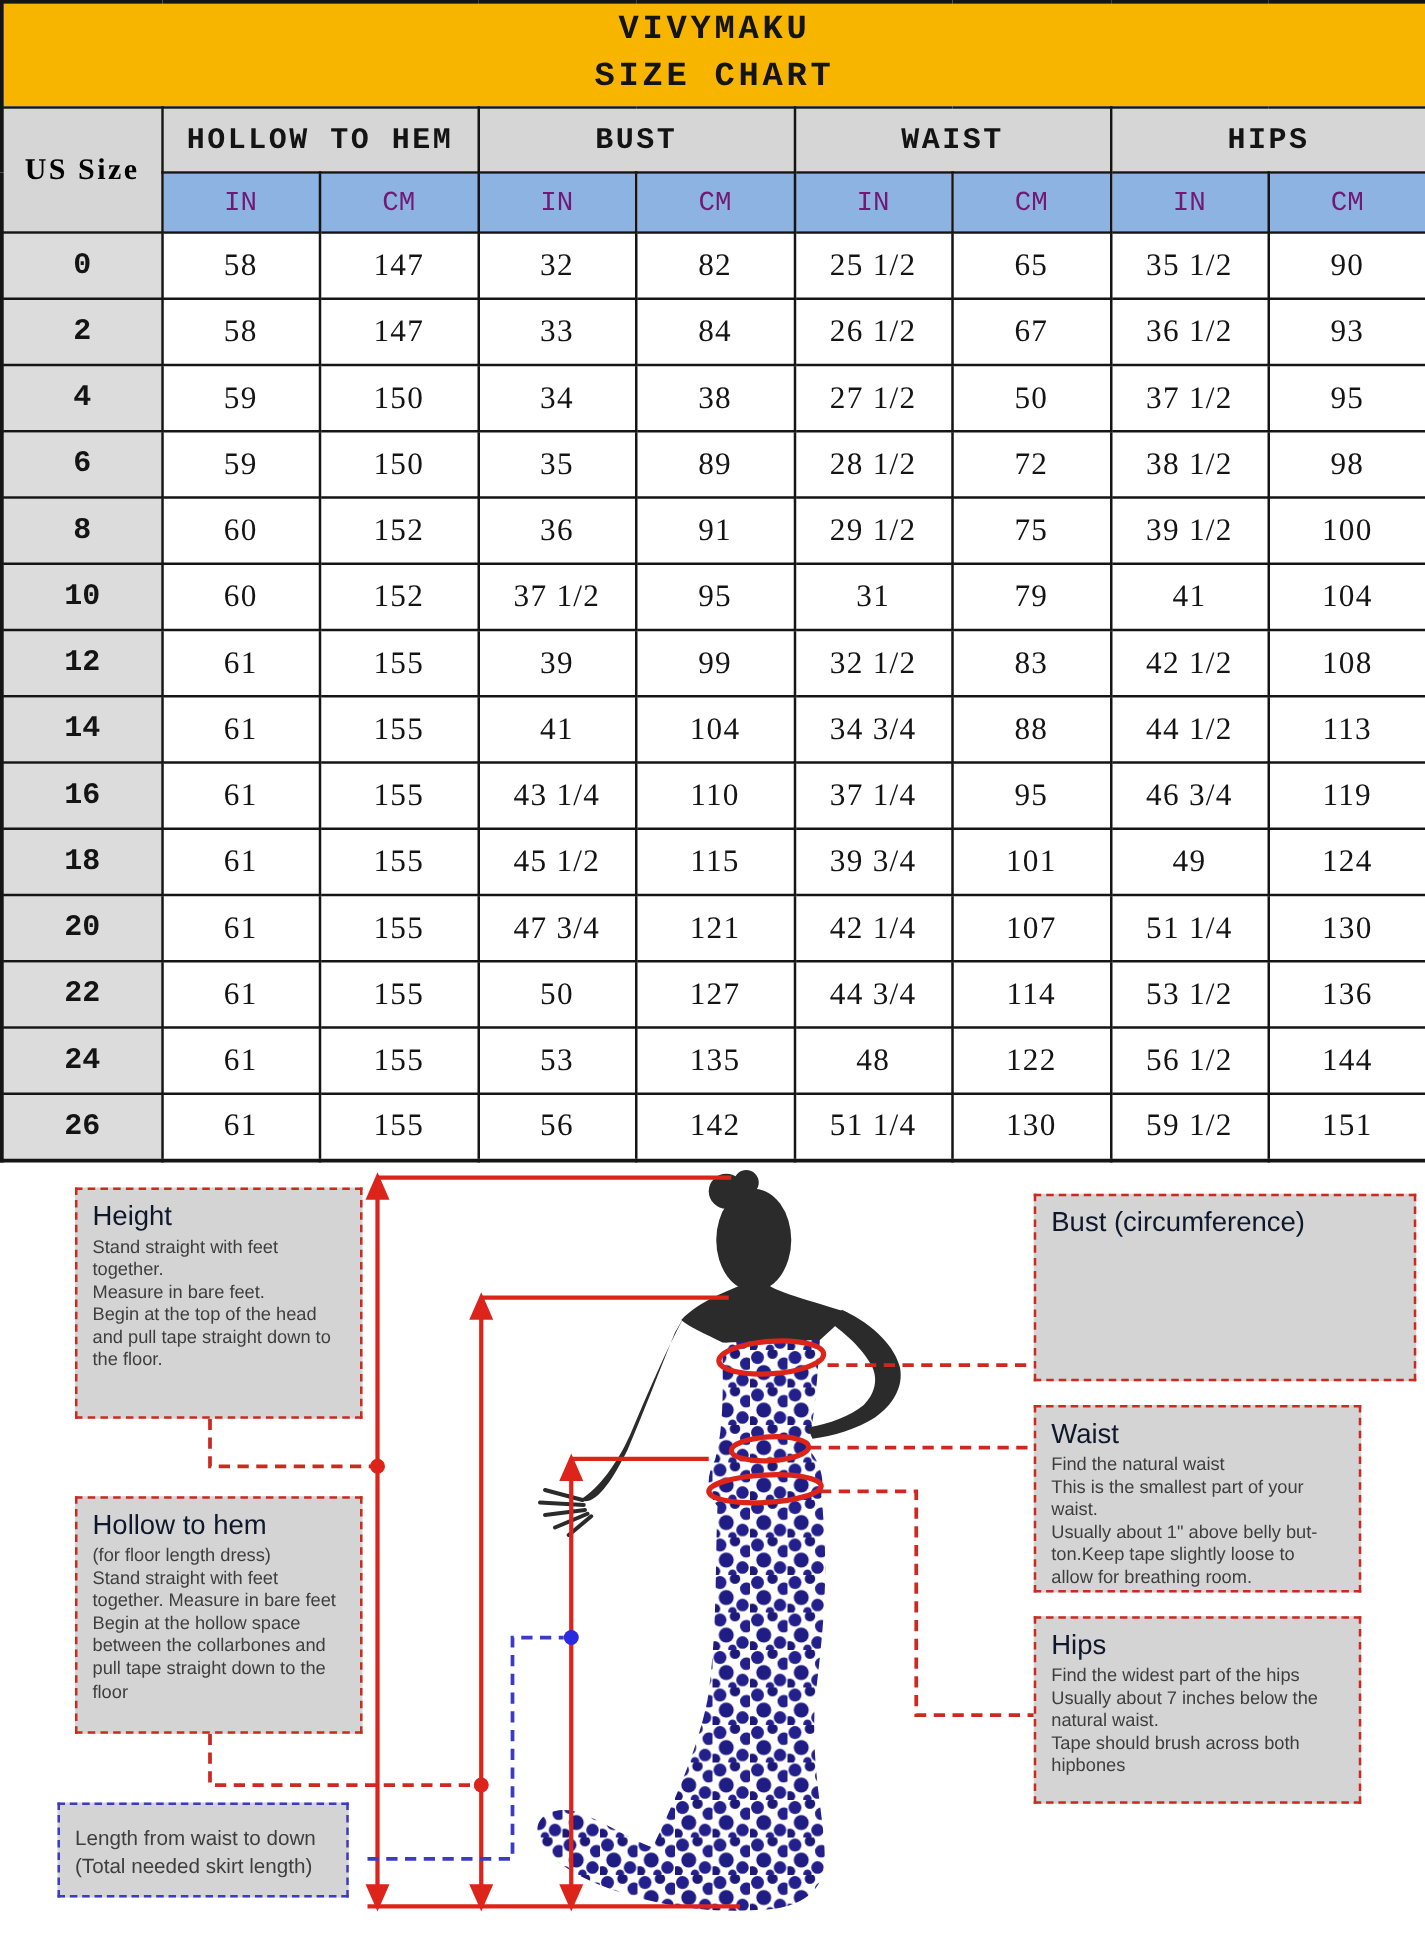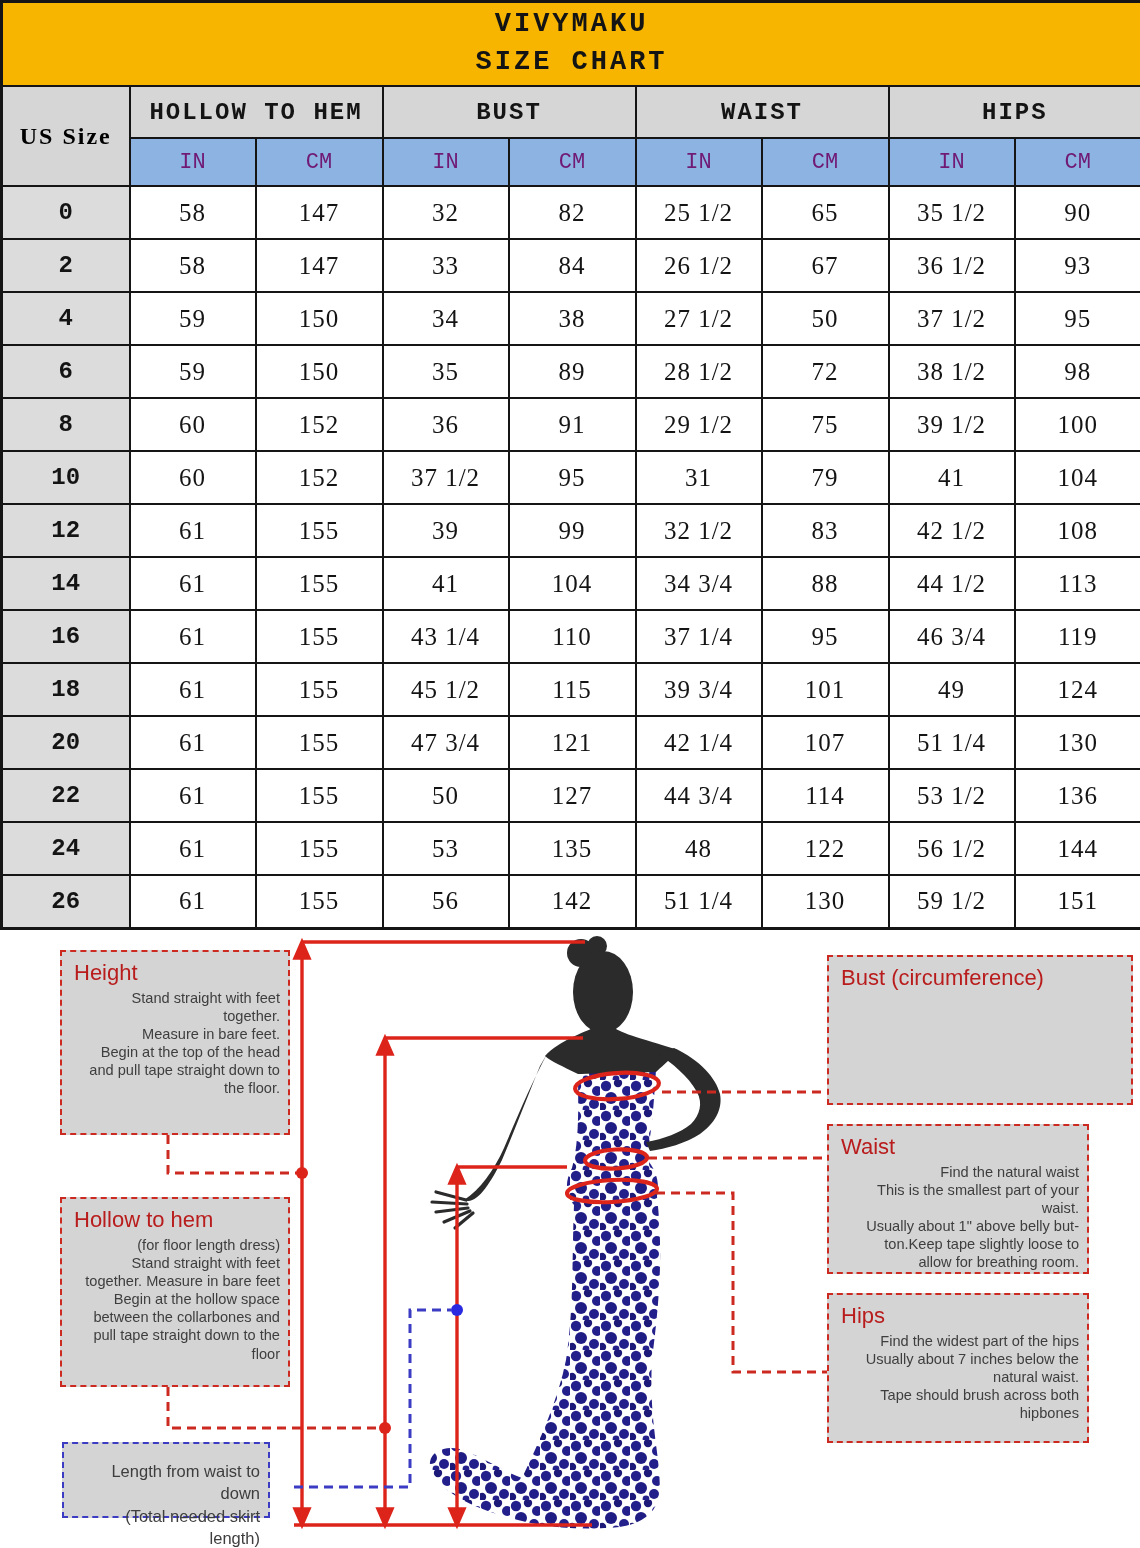--- a/index.html
+++ b/index.html
@@ -26,22 +26,22 @@
   tbody th.size-cell{background:#DCDCDC;
         font-family:"Liberation Mono","DejaVu Sans Mono",monospace;font-weight:700;
         font-size:24px;color:#141414;}
   tbody td{background:#fff;font-family:"Liberation Serif","DejaVu Serif",serif;
         font-size:25px;color:#141414;letter-spacing:1px;}
 
   
   #guide-svg{position:absolute;top:0;left:0;pointer-events:none;}
   .gbox{position:absolute;background:#D4D4D4;border:2px dashed #CC2A20;color:#3E3E3E;
         box-sizing:border-box;padding:8px 8px 4px 12px;}
-  .gbox .t{font-size:22px;color:#b91c1c;margin-bottom:3px;}
-  .gbox .b{font-size:14.6px;line-height:1.24;white-space:pre-line;text-align:right;}
+  .gbox .t{font-size:22px;color:#0f172a;margin-bottom:3px;}
+  .gbox .b{font-size:14.6px;line-height:1.24;white-space:pre-line;}
   .gbox.blue{border-color:#3B3BC4;}
   .gbox.skirt .b{font-size:16.5px;line-height:1.35;padding-top:8px;}
 </style>
 </head>
 <body>
 
 <div id="page">
 
   <table class="size-chart">
     <colgroup>
@@ -346,21 +346,21 @@
     <div class="t">Hollow to hem</div>
     <div class="b">(for floor length dress)
 Stand straight with feet
 together. Measure in bare feet
 Begin at the hollow space
 between the collarbones and
 pull tape straight down to the
 floor</div>
   </div>
 
-  <div class="gbox blue skirt" style="left:62px;top:1442px;width:208px;height:76px;">
+  <div class="gbox blue skirt" style="left:46px;top:1442px;width:233px;height:76px;">
     <div class="b">Length from waist to down
 (Total needed skirt length)</div>
   </div>
 
   <div class="gbox" style="left:827px;top:955px;width:306px;height:150px;">
     <div class="t">Bust (circumference)</div>
   </div>
 
   <div class="gbox" style="left:827px;top:1124px;width:262px;height:150px;">
     <div class="t">Waist</div>

